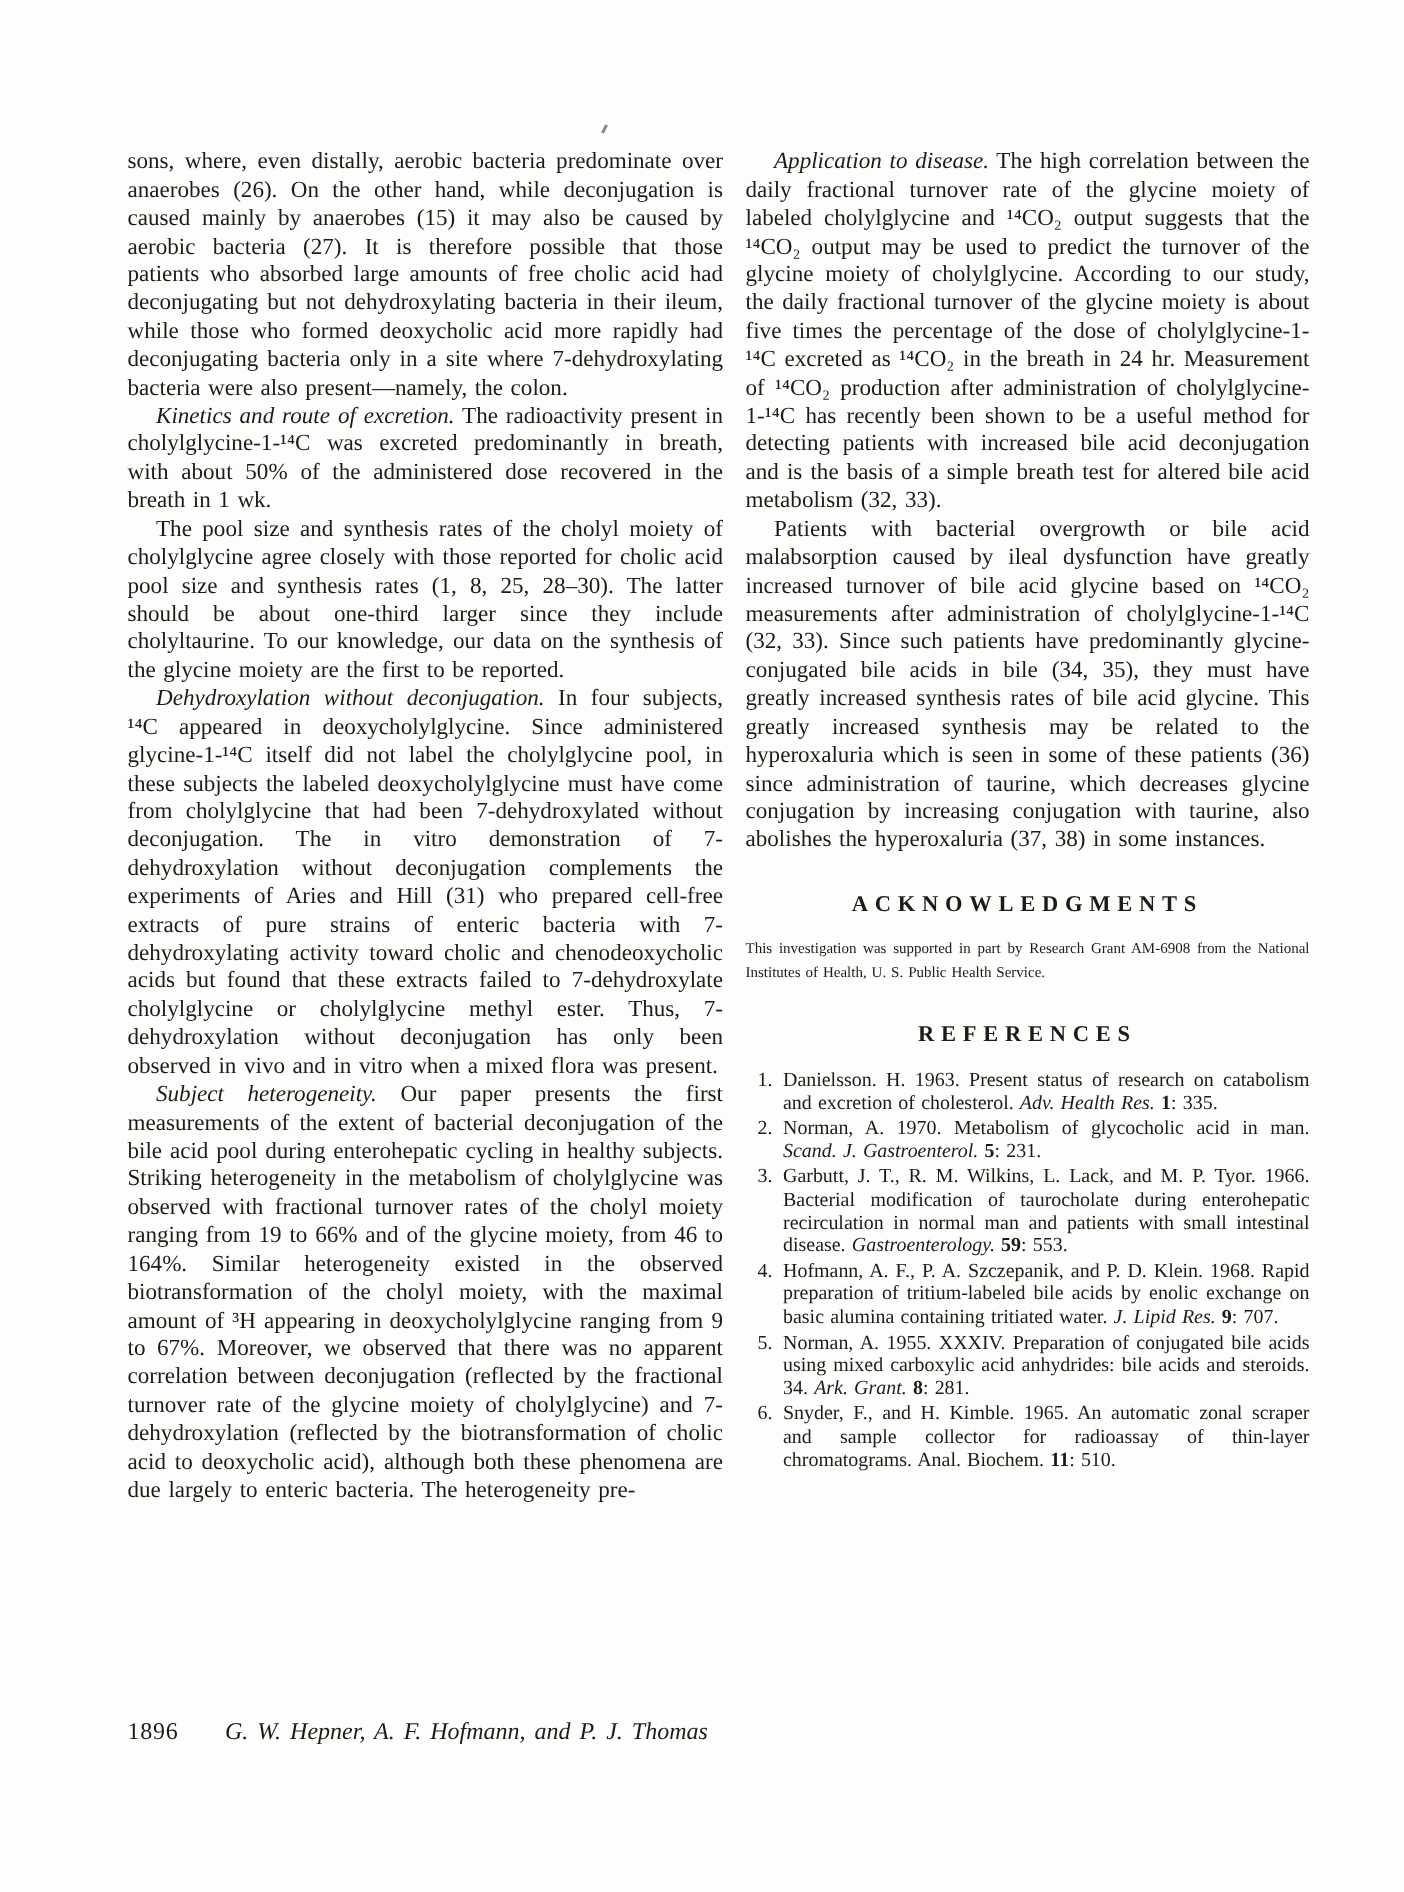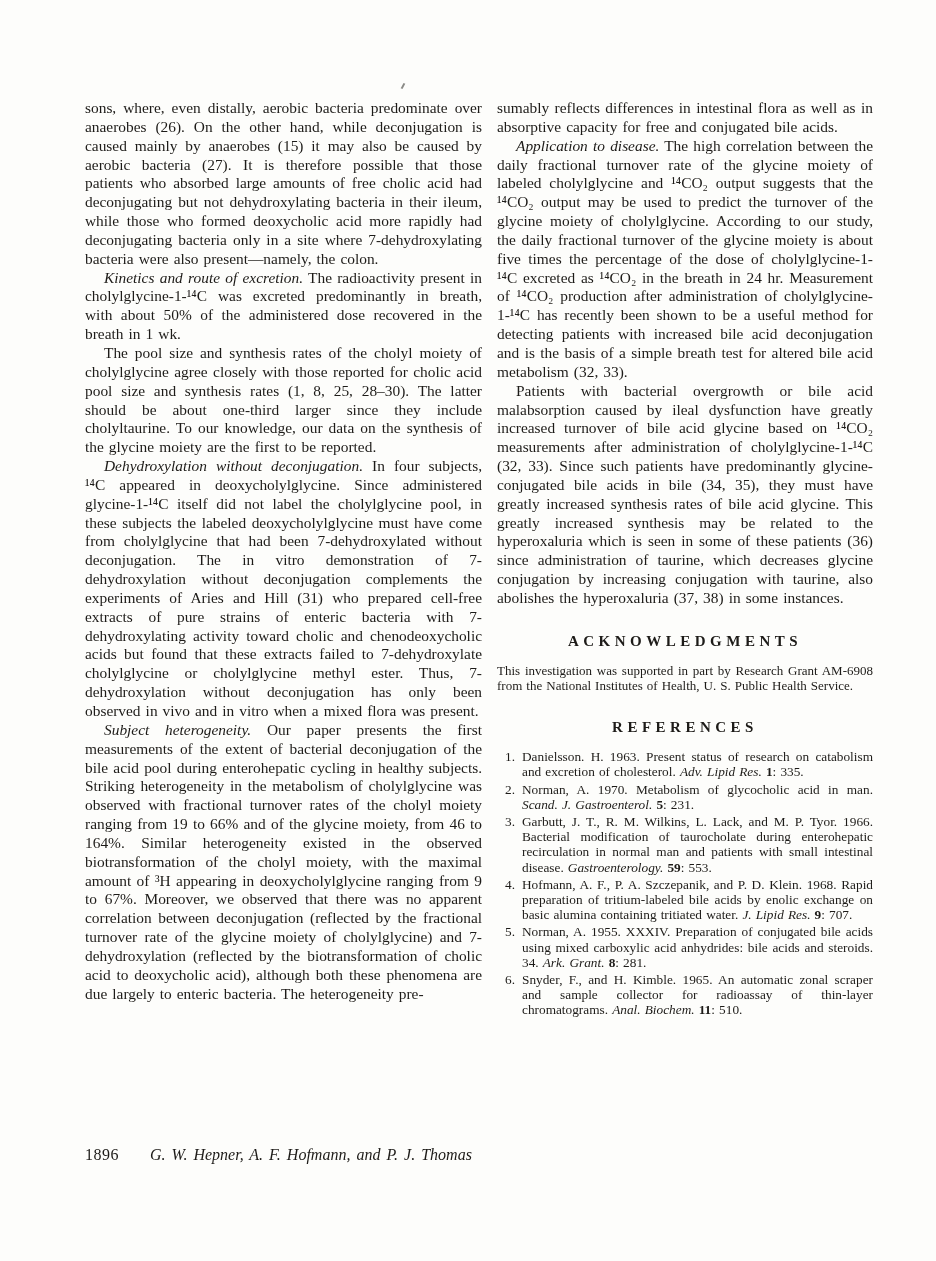--- a/index.html
+++ b/index.html
@@ -30,21 +30,21 @@
     margin: 25px 0 13px 0;
     font-size: 15px;
     font-weight: bold;
     letter-spacing: 4.5px;
     text-align: center;
     word-spacing: 2px;
   }
 
   p.small-text {
     margin: 0;
-    font-size: 13px;
+    font-size: 10px;
     line-height: 15.7px;
     text-align: justify;
     word-spacing: 0.8px;
   }
 
   ol.refs { list-style: none; margin: 0; padding: 0; }
   li.ref {
     display: flex;
     font-size: 13.3px;
     line-height: 15.2px;
@@ -90,52 +90,51 @@
 
   <div class="col col-left">
     <p class="body"><span>sons, where, even distally, aerobic bacteria predominate over anaerobes (26). On the other hand, while deconjugation is caused mainly by anaerobes (15) it may also be caused by aerobic bacteria (27). It is therefore possible that those patients who absorbed large amounts of free cholic acid had deconjugating but not dehydroxylating bacteria in their ileum, while those who formed deoxycholic acid more rapidly had deconjugating bacteria only in a site where 7-dehydroxylating bacteria were also present—namely, the colon.</span></p>
     <p class="body ind"><span style="font-style: italic;">Kinetics and route of excretion.</span><span>  The radioactivity present in cholylglycine-1-¹⁴C was excreted predominantly in breath, with about 50% of the administered dose recovered in the breath in 1 wk.</span></p>
     <p class="body ind"><span>The pool size and synthesis rates of the cholyl moiety of cholylglycine agree closely with those reported for cholic acid pool size and synthesis rates (1, 8, 25, 28–30). The latter should be about one-third larger since they include cholyltaurine. To our knowledge, our data on the synthesis of the glycine moiety are the first to be reported.</span></p>
     <p class="body ind"><span style="font-style: italic;">Dehydroxylation without deconjugation.</span><span>  In four subjects, ¹⁴C appeared in deoxycholylglycine. Since administered glycine-1-¹⁴C itself did not label the cholylglycine pool, in these subjects the labeled deoxycholylglycine must have come from cholylglycine that had been 7-dehydroxylated without deconjugation. The in vitro demonstration of 7-dehydroxylation without deconjugation complements the experiments of Aries and Hill (31) who prepared cell-free extracts of pure strains of enteric bacteria with 7-dehydroxylating activity toward cholic and chenodeoxycholic acids but found that these extracts failed to 7-dehydroxylate cholylglycine or cholylglycine methyl ester. Thus, 7-dehydroxylation without deconjugation has only been observed in vivo and in vitro when a mixed flora was present.</span></p>
     <p class="body ind"><span style="font-style: italic;">Subject heterogeneity.</span><span>  Our paper presents the first measurements of the extent of bacterial deconjugation of the bile acid pool during enterohepatic cycling in healthy subjects. Striking heterogeneity in the metabolism of cholylglycine was observed with fractional turnover rates of the cholyl moiety ranging from 19 to 66% and of the glycine moiety, from 46 to 164%. Similar heterogeneity existed in the observed biotransformation of the cholyl moiety, with the maximal amount of ³H appearing in deoxycholylglycine ranging from 9 to 67%. Moreover, we observed that there was no apparent correlation between deconjugation (reflected by the fractional turnover rate of the glycine moiety of cholylglycine) and 7-dehydroxylation (reflected by the biotransformation of cholic acid to deoxycholic acid), although both these phenomena are due largely to enteric bacteria. The heterogeneity pre-</span></p>
   </div>
 
   <div class="col col-right">
-    <p class="body"><span>sumably reflects differences in intestinal flora as well as in absorptive capacity for free and conjugated bile acids.</span></p>
     <p class="body ind"><span style="font-style: italic;">Application to disease.</span><span>  The high correlation between the daily fractional turnover rate of the glycine moiety of labeled cholylglycine and ¹⁴CO₂ output suggests that the ¹⁴CO₂ output may be used to predict the turnover of the glycine moiety of cholylglycine. According to our study, the daily fractional turnover of the glycine moiety is about five times the percentage of the dose of cholylglycine-1-¹⁴C excreted as ¹⁴CO₂ in the breath in 24 hr. Measurement of ¹⁴CO₂ production after administration of cholylglycine-1-¹⁴C has recently been shown to be a useful method for detecting patients with increased bile acid deconjugation and is the basis of a simple breath test for altered bile acid metabolism (32, 33).</span></p>
     <p class="body ind"><span>Patients with bacterial overgrowth or bile acid malabsorption caused by ileal dysfunction have greatly increased turnover of bile acid glycine based on ¹⁴CO₂ measurements after administration of cholylglycine-1-¹⁴C (32, 33). Since such patients have predominantly glycine-conjugated bile acids in bile (34, 35), they must have greatly increased synthesis rates of bile acid glycine. This greatly increased synthesis may be related to the hyperoxaluria which is seen in some of these patients (36) since administration of taurine, which decreases glycine conjugation by increasing conjugation with taurine, also abolishes the hyperoxaluria (37, 38) in some instances.</span></p>
 
     <h2 class="sect">ACKNOWLEDGMENTS</h2>
     <p class="small-text">This investigation was supported in part by Research Grant AM-6908 from the National Institutes of Health, U. S. Public Health Service.</p>
 
     <h2 class="sect">REFERENCES</h2>
     <ol class="refs">
       <li class="ref">
         <span class="ref-num">1.</span>
-        <span class="ref-text"><span>Danielsson. H. 1963. Present status of research on catabolism and excretion of cholesterol. </span><span style="font-style: italic;">Adv. Lipid Res.</span><span> </span><span style="font-weight: bold;">1</span><span>: 335.</span></span>
+        <span class="ref-text"><span>Danielsson. H. 1963. Present status of research on catabolism and excretion of cholesterol. </span><span style="font-style: italic;">Adv. Health Res.</span><span> </span><span style="font-weight: bold;">1</span><span>: 335.</span></span>
       </li>
       <li class="ref">
         <span class="ref-num">2.</span>
         <span class="ref-text"><span>Norman, A. 1970. Metabolism of glycocholic acid in man. </span><span style="font-style: italic;">Scand. J. Gastroenterol.</span><span> </span><span style="font-weight: bold;">5</span><span>: 231.</span></span>
       </li>
       <li class="ref">
         <span class="ref-num">3.</span>
         <span class="ref-text"><span>Garbutt, J. T., R. M. Wilkins, L. Lack, and M. P. Tyor. 1966. Bacterial modification of taurocholate during enterohepatic recirculation in normal man and patients with small intestinal disease. </span><span style="font-style: italic;">Gastroenterology.</span><span> </span><span style="font-weight: bold;">59</span><span>: 553.</span></span>
       </li>
       <li class="ref">
         <span class="ref-num">4.</span>
         <span class="ref-text"><span>Hofmann, A. F., P. A. Szczepanik, and P. D. Klein. 1968. Rapid preparation of tritium-labeled bile acids by enolic exchange on basic alumina containing tritiated water. </span><span style="font-style: italic;">J. Lipid Res.</span><span> </span><span style="font-weight: bold;">9</span><span>: 707.</span></span>
       </li>
       <li class="ref">
         <span class="ref-num">5.</span>
         <span class="ref-text"><span>Norman, A. 1955. XXXIV. Preparation of conjugated bile acids using mixed carboxylic acid anhydrides: bile acids and steroids. 34. </span><span style="font-style: italic;">Ark. Grant.</span><span> </span><span style="font-weight: bold;">8</span><span>: 281.</span></span>
       </li>
       <li class="ref">
         <span class="ref-num">6.</span>
-        <span class="ref-text"><span>Snyder, F., and H. Kimble. 1965. An automatic zonal scraper and sample collector for radioassay of thin-layer chromatograms. </span><span style="font-style: italic;">Anal. Biochem.</span><span> </span><span style="font-weight: bold;">11</span><span>: 510.</span></span>
+        <span class="ref-text"><span>Snyder, F., and H. Kimble. 1965. An automatic zonal scraper and sample collector for radioassay of thin-layer chromatograms. </span><span style="">Anal. Biochem.</span><span> </span><span style="font-weight: bold;">11</span><span>: 510.</span></span>
       </li>
     </ol>
   </div>
 
   <div class="footer">
     <span class="page-num">1896</span><span class="authors">G. W. Hepner, A. F. Hofmann, and P. J. Thomas</span>
   </div>
 
 </div>
 

